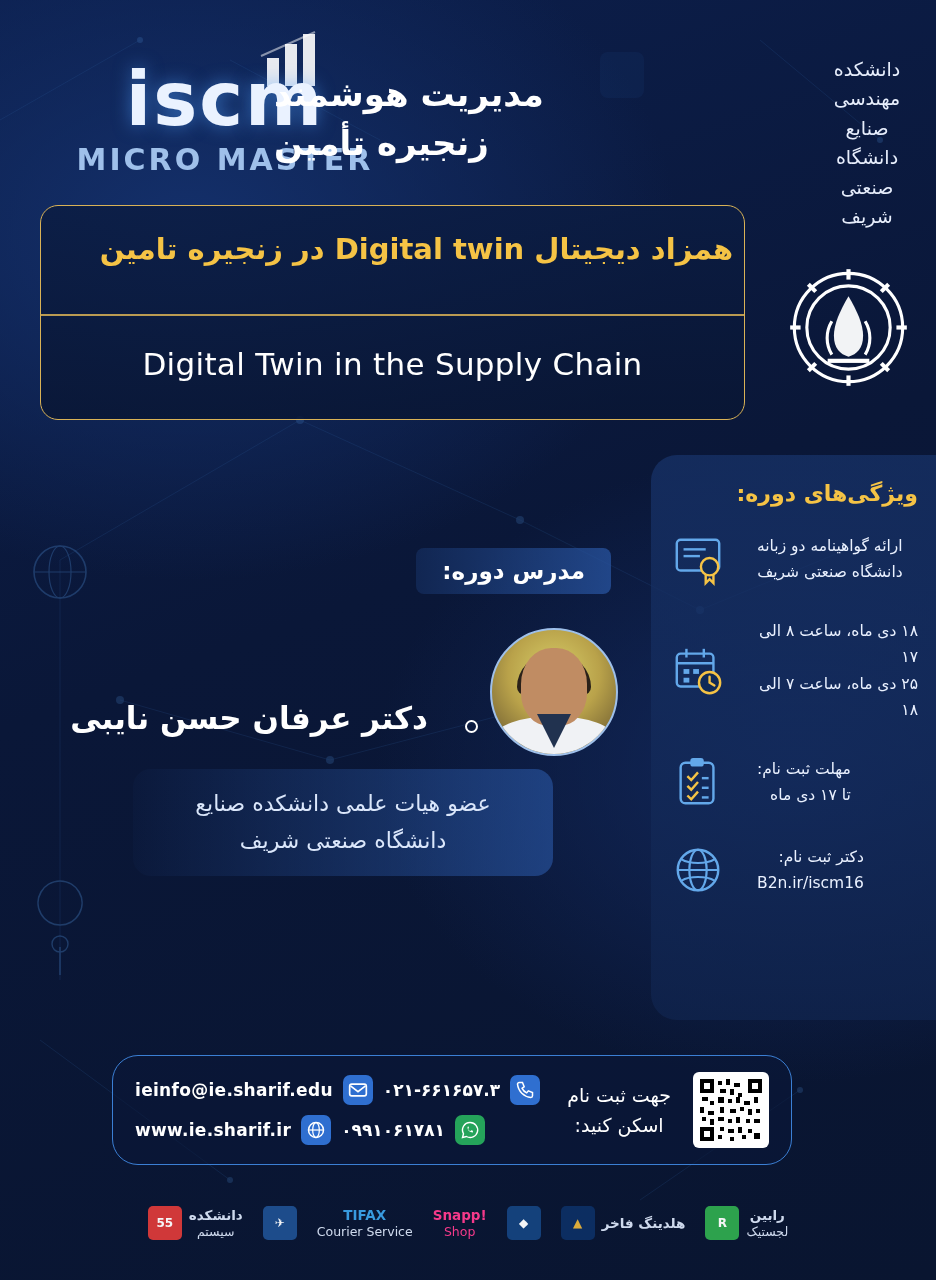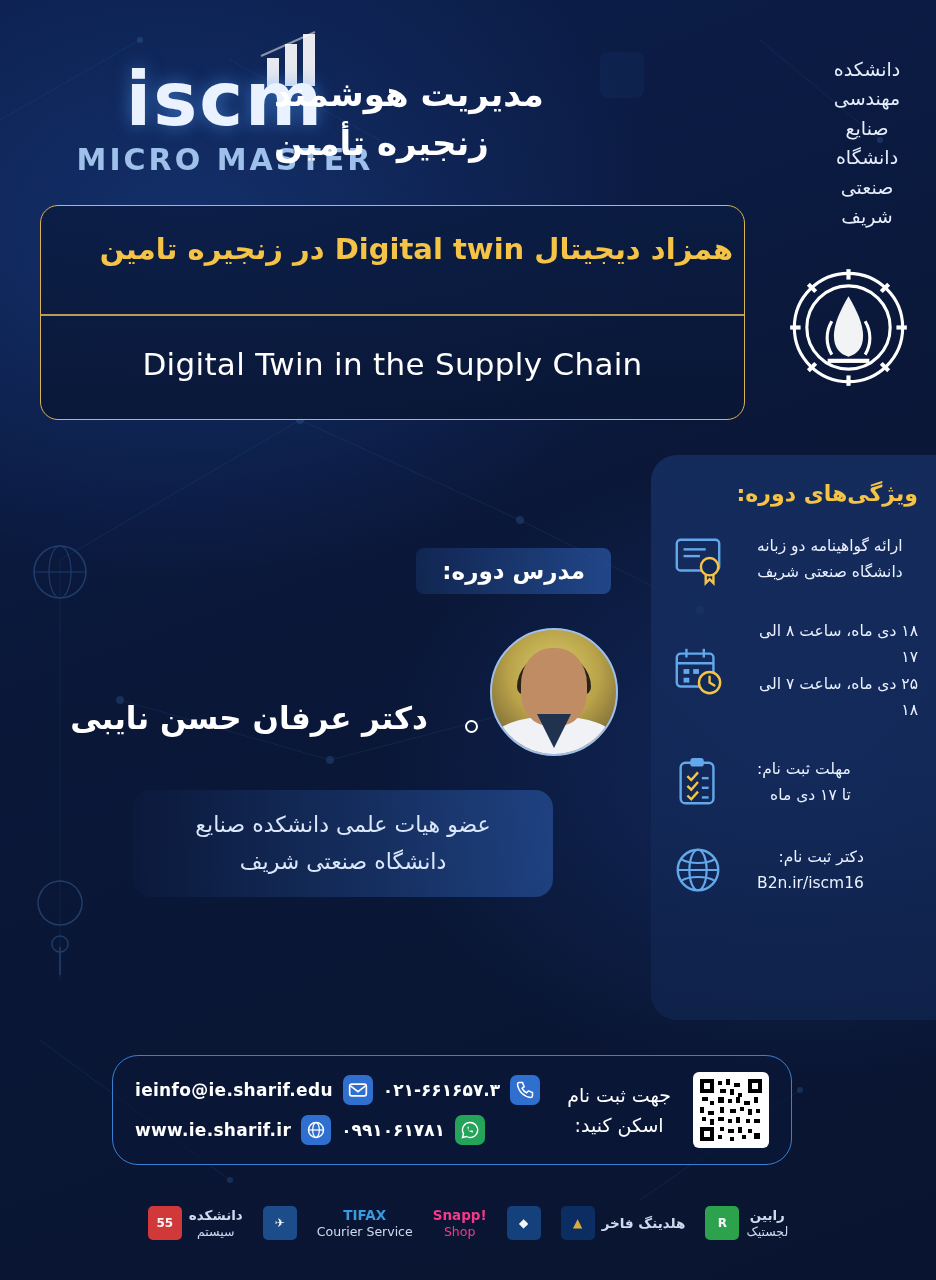--- a/index.html
+++ b/index.html
@@ -128,21 +128,21 @@
   }
   .instr-name {
     position:absolute; right:508px; top:700px; font-size:31px; font-weight:700;
     color:#ffffff; white-space:nowrap; direction:rtl;
   }
   .instr-bullet {
     position:absolute; left:465px; top:720px; width:13px; height:13px;
     border:2px solid #ffffff; border-radius:50%;
   }
   .instr-role {
-    position:absolute; left:133px; top:790px; width:420px;
+    position:absolute; left:133px; top:769px; width:420px;
     background: linear-gradient(90deg, rgba(18,40,86,.15), rgba(40,84,160,.65));
     border-radius:18px; padding:16px 22px; text-align:center;
     font-size:22px; line-height:1.7; color:#dbe7fb; direction:rtl;
   }
 
   
   .contact {
     position:absolute; left:112px; top:1055px; width:680px; height:110px;
     border:1.5px solid #3b7fd4; border-radius:26px;
     background: rgba(10,24,56,.6);

